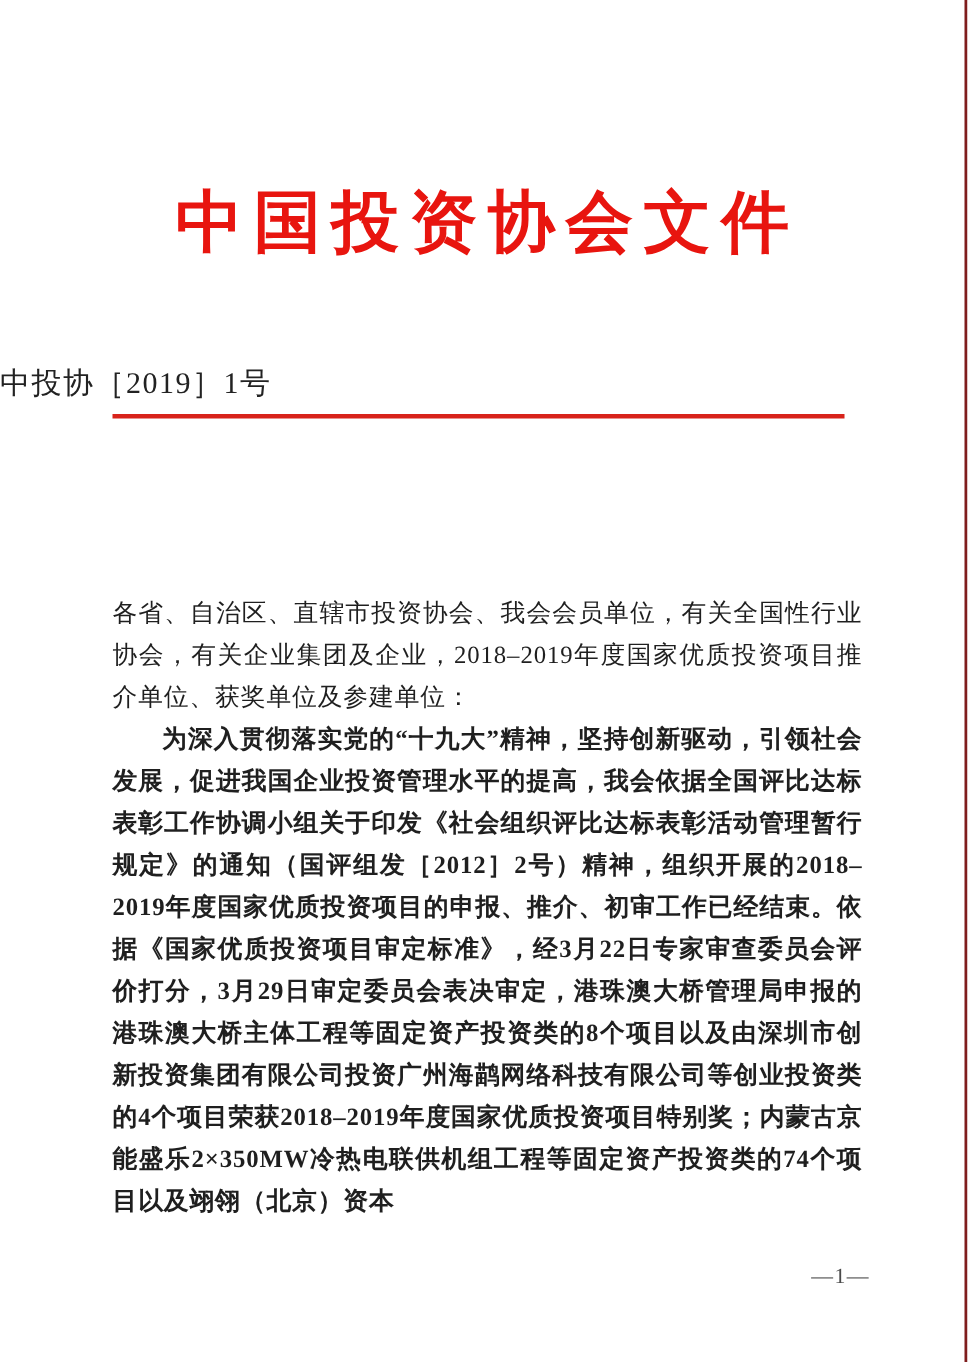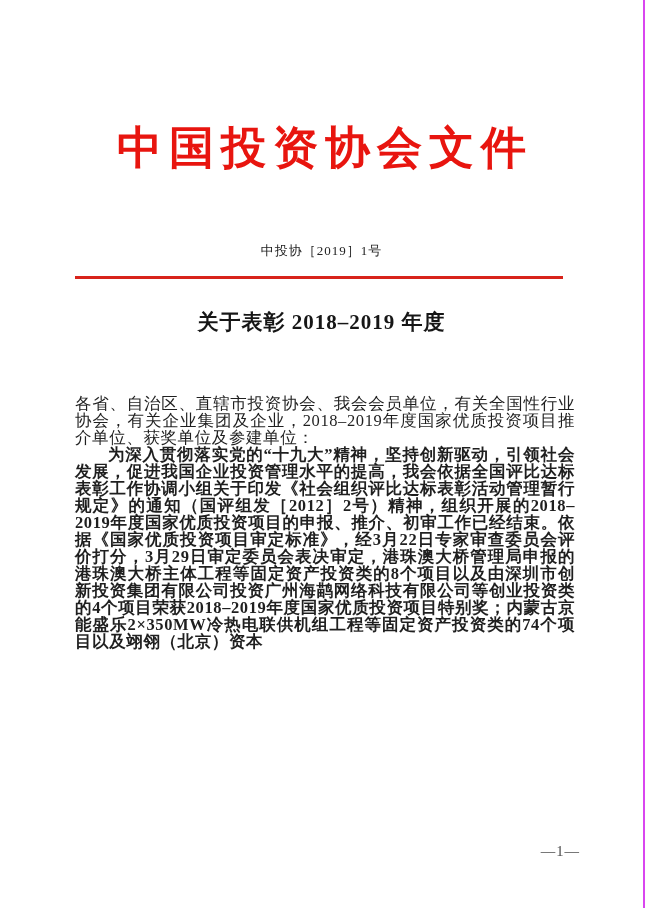--- a/index.html
+++ b/index.html
@@ -6,21 +6,21 @@
     margin: 0;
     padding: 0;
     background: #ffffff;
   }
   .page {
     position: relative;
     width: 645px;
     height: 908px;
     background: #ffffff;
     box-sizing: border-box;
-    border-right: 2px solid #d946ef; 
+    border-right: 2px solid #7f1d1d; 
     overflow: hidden;
     font-family: "Liberation Serif", "DejaVu Serif", serif;
     color: #1c1c1c;
   }
   .org-title {
     position: absolute;
     top: 118px;
     left: 0;
     width: 100%;
     margin: 0;
@@ -30,22 +30,22 @@
     font-weight: bold;
     letter-spacing: 7px;
     text-indent: 7px; 
     white-space: nowrap;
   }
   .doc-number {
     position: absolute;
     top: 242px;
     left: 0;
     width: 100%;
-    text-align: center;
-    font-size: 13px;
+    text-align: left;
+    font-size: 20px;
     letter-spacing: 1px;
     color: #222222;
   }
   .red-divider {
     position: absolute;
     top: 276px;
     left: 75px;
     width: 488px;
     height: 3px;
     background: #d8231b;
@@ -65,21 +65,21 @@
   }
   .decision-title span {
     display: block;
   }
   .doc-body {
     position: absolute;
     top: 395px;
     left: 75px;
     width: 500px;
     font-size: 16.5px;
-    line-height: 17px;
+    line-height: 28px;
     text-align: justify;
     text-justify: inter-character;
     color: #1f1f1f;
   }
   .doc-body p {
     margin: 0;
     letter-spacing: 0.6px;
   }
   .doc-body p.indent {
     text-indent: 2em;
@@ -99,21 +99,20 @@
 
 <div class="page">
 
   <h1 class="org-title">中国投资协会文件</h1>
 
   <div class="doc-number">中投协［2019］1号</div>
 
   <div class="red-divider"></div>
 
   <h2 class="decision-title">
-    <span>关于表彰 2018–2019 年度</span>
   </h2>
 
   <div class="doc-body">
     <p>各省、自治区、直辖市投资协会、我会会员单位，有关全国性行业协会，有关企业集团及企业，2018–2019年度国家优质投资项目推介单位、获奖单位及参建单位：</p>
     <p class="indent">为深入贯彻落实党的“十九大”精神，坚持创新驱动，引领社会发展，促进我国企业投资管理水平的提高，我会依据全国评比达标表彰工作协调小组关于印发《社会组织评比达标表彰活动管理暂行规定》的通知（国评组发［2012］2号）精神，组织开展的2018–2019年度国家优质投资项目的申报、推介、初审工作已经结束。依据《国家优质投资项目审定标准》，经3月22日专家审查委员会评价打分，3月29日审定委员会表决审定，港珠澳大桥管理局申报的港珠澳大桥主体工程等固定资产投资类的8个项目以及由深圳市创新投资集团有限公司投资广州海鹋网络科技有限公司等创业投资类的4个项目荣获2018–2019年度国家优质投资项目特别奖；内蒙古京能盛乐2×350MW冷热电联供机组工程等固定资产投资类的74个项目以及翊翎（北京）资本</p>
   </div>
 
   <div class="page-number">—1—</div>
 
 </div>

